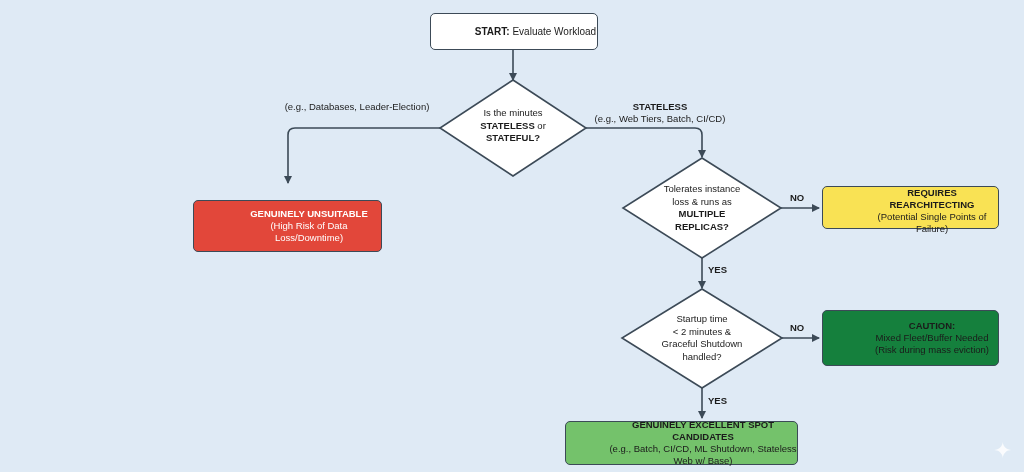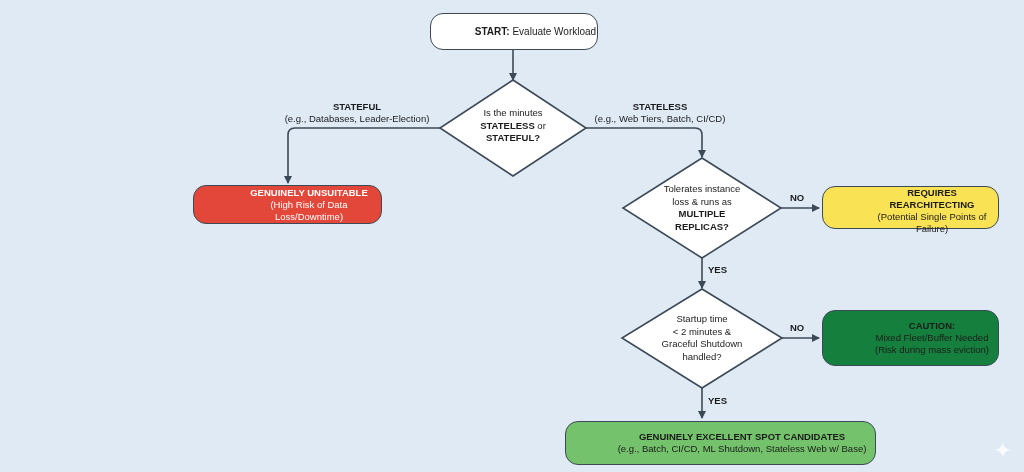--- a/index.html
+++ b/index.html
@@ -6,21 +6,21 @@
   body {
     width:1024px; height:472px; overflow:hidden;
     background:#dfeaf5;
     font-family:"Liberation Sans", sans-serif;
     position:relative;
   }
   #canvas { position:absolute; left:0; top:0; width:1024px; height:472px; }
   .box {
     position:absolute; box-sizing:border-box;
     display:flex; flex-direction:column; align-items:center; justify-content:center;
-    text-align:center; border-radius:13px; border:1.5px solid #3c4a57;
+    text-align:center; border-radius:5px; border:1.5px solid #3c4a57;
     font-size:9.5px; line-height:12px; color:#1b1b1b;padding-left:43px;
   }
   .box .title { font-weight:bold; }
   .lbl { position:absolute; font-size:9.5px; line-height:12px; color:#1b1b1b; text-align:center; white-space:nowrap; }
   .lbl .t { font-weight:bold; display:block; }
   .diamond-txt { position:absolute; font-size:9.5px; line-height:12.5px; color:#1b1b1b; text-align:center; }
   .diamond-txt b { font-weight:bold; }
   .sparkle { position:absolute; right:12px; bottom:8px; color:#ffffff; font-size:22px; opacity:.85; }
 </style>
 </head>
@@ -69,43 +69,42 @@
   <b>REPLICAS?</b>
 </div>
 
 <div class="diamond-txt" style="left:640px;top:313px;width:124px;">
   <span>Startup time</span><br>
   <span>&lt; 2 minutes &amp;</span><br>
   <span>Graceful Shutdown</span><br>
   <span>handled?</span>
 </div>
 
-<div class="box" style="left:193px;top:185px;width:189px;height:39px;background:#e2473a;color:#ffffff;">
+<div class="box" style="left:193px;top:200px;width:189px;height:52px;background:#e2473a;color:#ffffff;">
   <span class="title">GENUINELY UNSUITABLE</span>
   <span>(High Risk of Data Loss/Downtime)</span>
 </div>
 
 <div class="box" style="left:822px;top:186px;width:177px;height:43px;background:#f9e254;justify-content:space-between;">
   <span class="title">REQUIRES REARCHITECTING</span>
   <span>(Potential Single Points of Failure)</span>
 </div>
 
 <div class="box" style="left:822px;top:310px;width:177px;height:56px;background:#15803d;">
   <span class="title">CAUTION:</span>
   <span>Mixed Fleet/Buffer Needed</span>
   <span>(Risk during mass eviction)</span>
 </div>
 
-<div class="box" style="left:565px;top:421px;width:311px;height:44px;background:#74c26b;">
+<div class="box" style="left:565px;top:421px;width:233px;height:44px;background:#74c26b;">
   <span class="title">GENUINELY EXCELLENT SPOT CANDIDATES</span>
   <span>(e.g., Batch, CI/CD, ML Shutdown, Stateless Web w/ Base)</span>
 </div>
 
 <div class="lbl" style="left:270px;top:101px;width:174px;">
-  <span class="t">STATEFUL</span>
   <span>(e.g., Databases, Leader-Election)</span>
 </div>
 <div class="lbl" style="left:583px;top:101px;width:154px;">
   <span class="t">STATELESS</span>
   <span>(e.g., Web Tiers, Batch, CI/CD)</span>
 </div>
 <div class="lbl" style="left:790px;top:192px;font-weight:bold;">NO</div>
 <div class="lbl" style="left:708px;top:264px;font-weight:bold;">YES</div>
 <div class="lbl" style="left:790px;top:322px;font-weight:bold;">NO</div>
 <div class="lbl" style="left:708px;top:395px;font-weight:bold;">YES</div>

